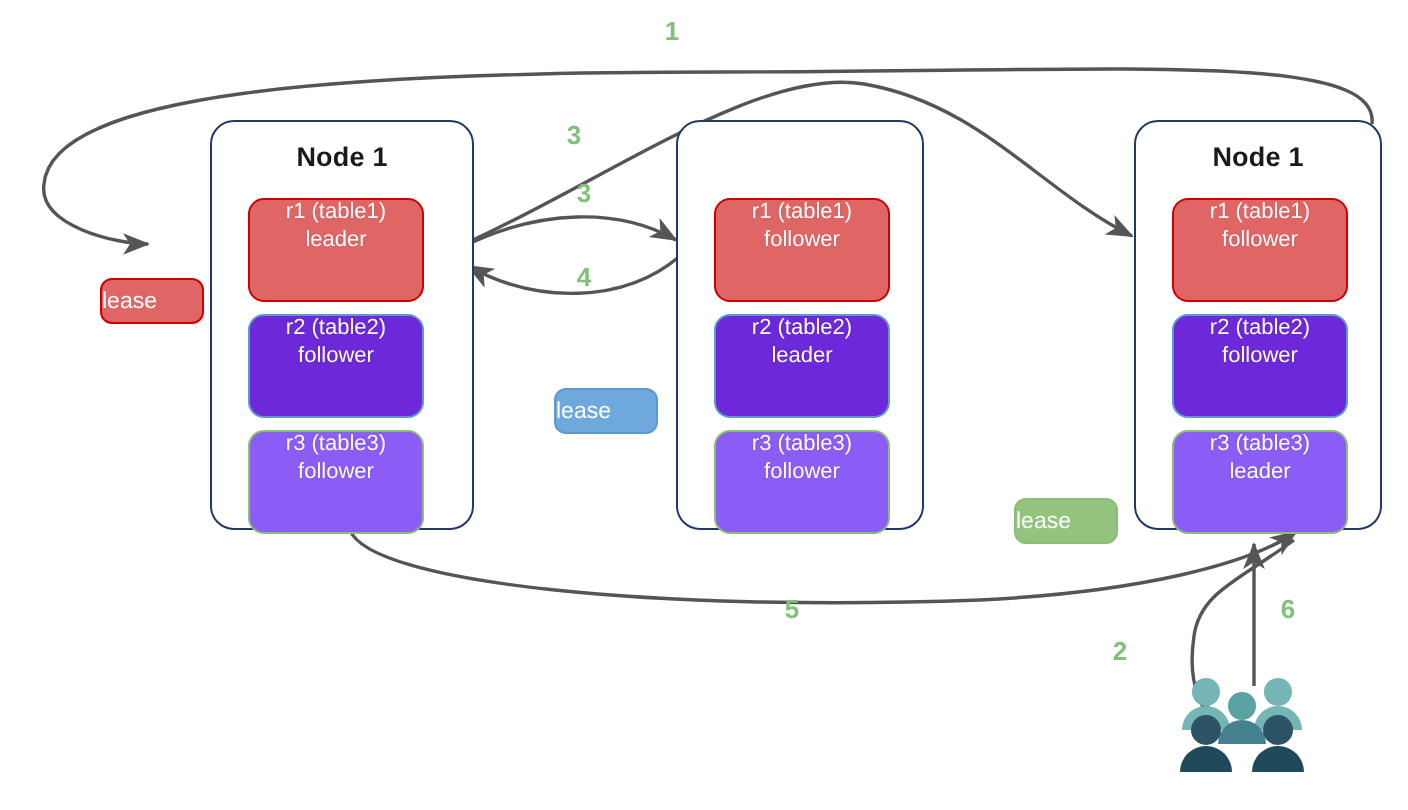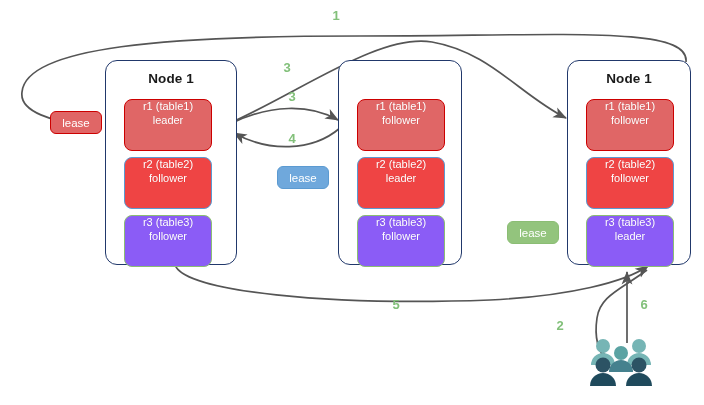--- a/index.html
+++ b/index.html
@@ -34,30 +34,30 @@
     display:flex;
     flex-direction:column;
     align-items:center;
     color:#ffffff;
     font-size:11px;
     line-height:13.5px;
     text-shadow:0 0 1px rgba(0,0,0,.12);
   }
   .replica span{display:block;text-align:center;}
   .rep-red{background:#e06666;border:1.6px solid #cc0000;}
-  .rep-blue{background:#ef4444;border:1.6px solid #5b9ad1;}
+  .rep-blue{background:#6d28d9;border:1.6px solid #5b9ad1;}
   .rep-green{background:#8b5cf6;border:1.6px solid #8bbd74;}
 
   .lease{
     position:absolute;
     border-radius:6px;
     box-sizing:border-box;
-    display:flex;align-items:center;justify-content:center;
+    display:flex;align-items:center;justify-content:flex-start;
     color:#ffffff;font-size:11.5px;
-    height:23px;width:52px;
+    height:23px;width:52px;margin-top:28px;
   }
   .lease-red{background:#e06666;border:1.6px solid #cc0000;}
   .lease-blue{background:#6fa8dc;border:1.6px solid #5b9ad1;}
   .lease-green{background:#93c47d;border:1.6px solid #8bbd74;}
 
   .step-label{
     position:absolute;
     color:#82c07a;
     font-size:13px;
     font-weight:bold;

